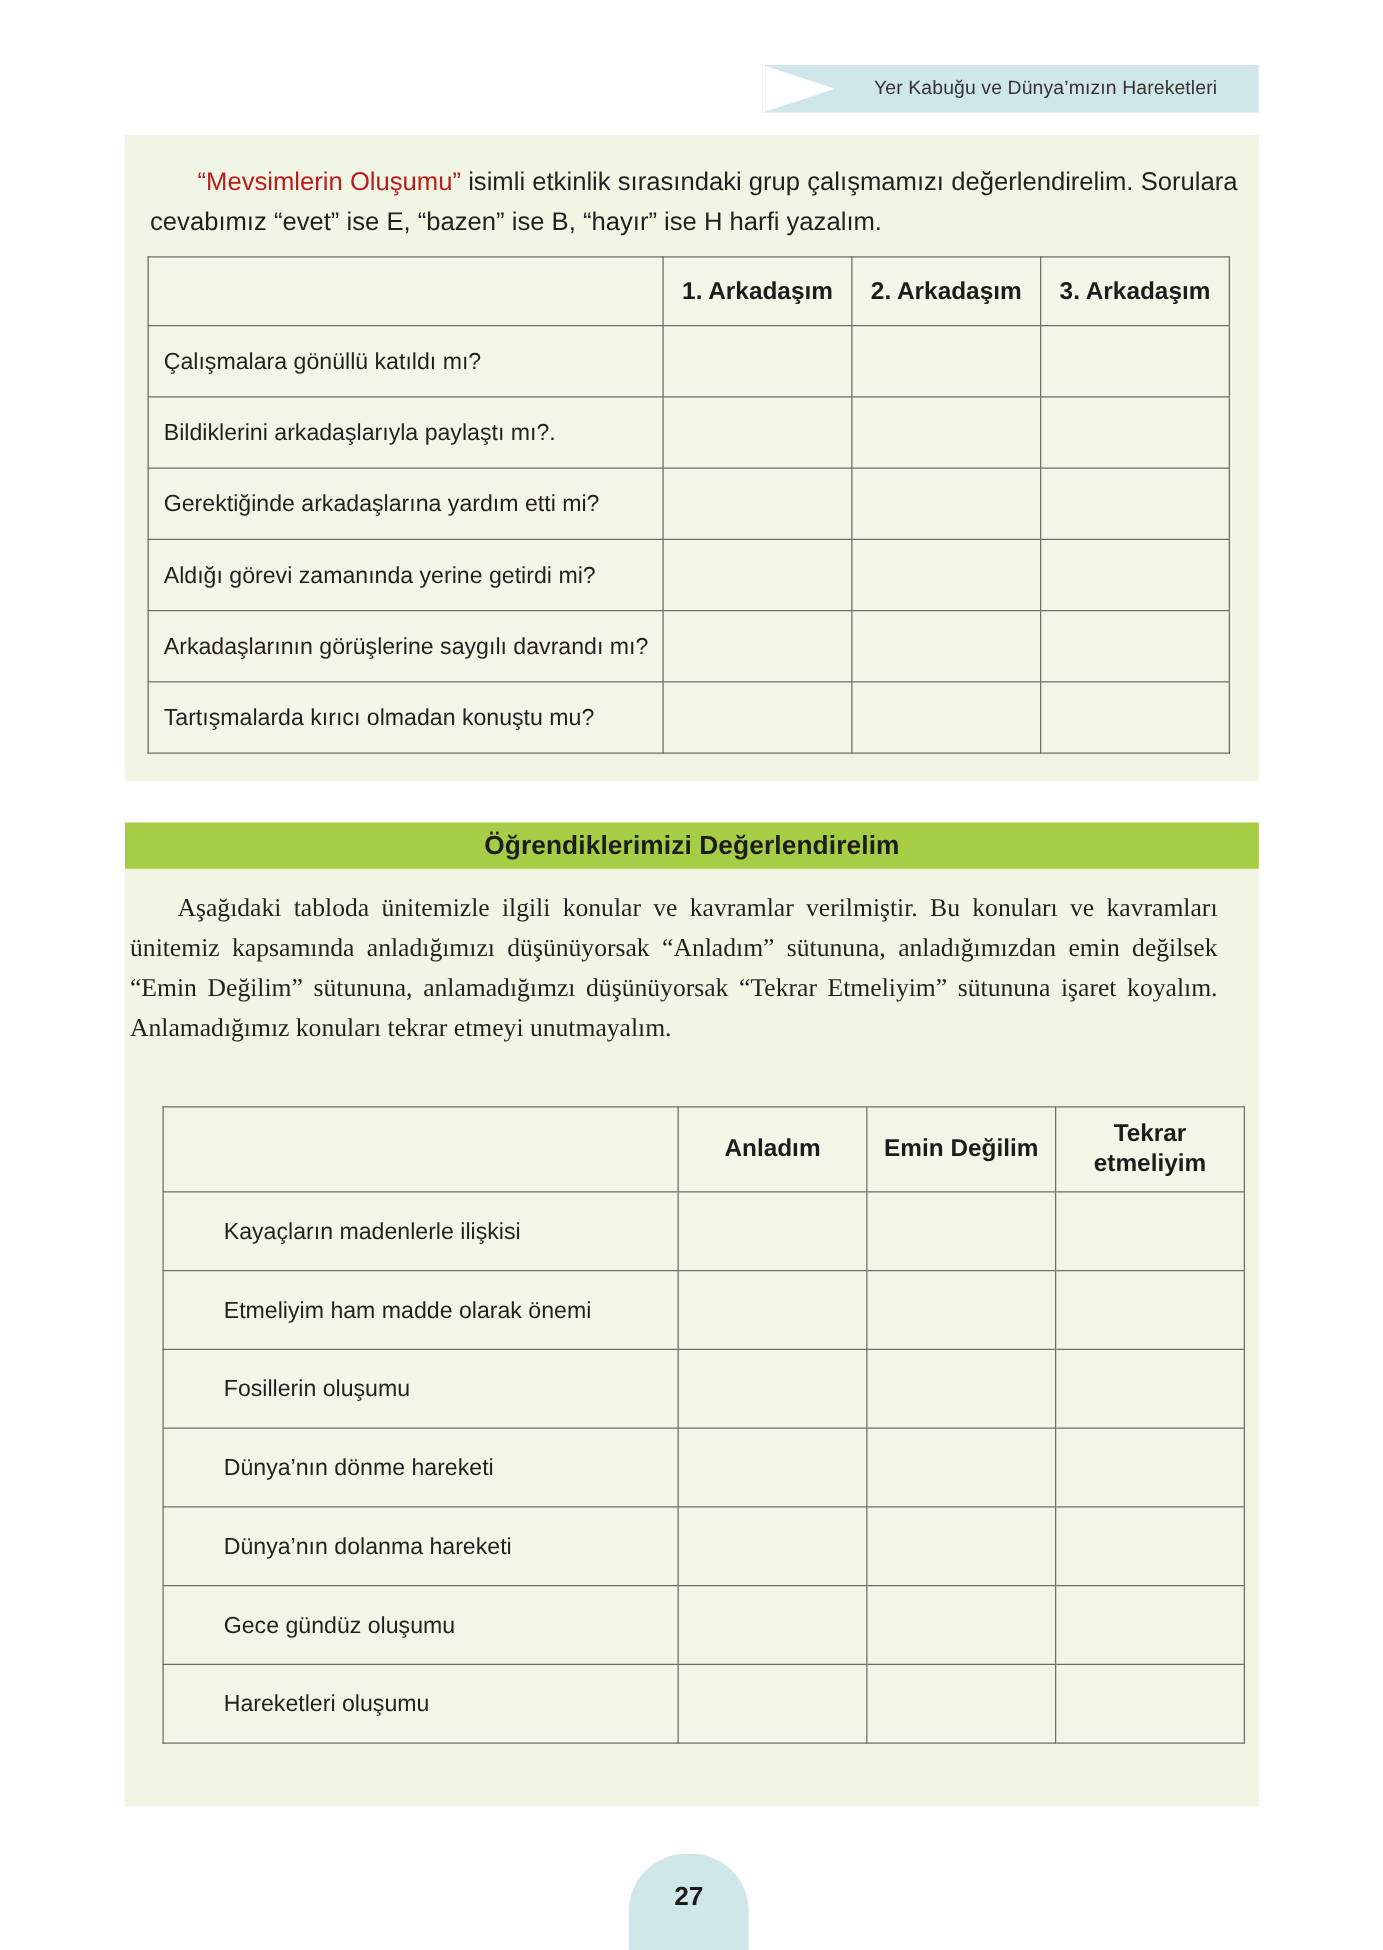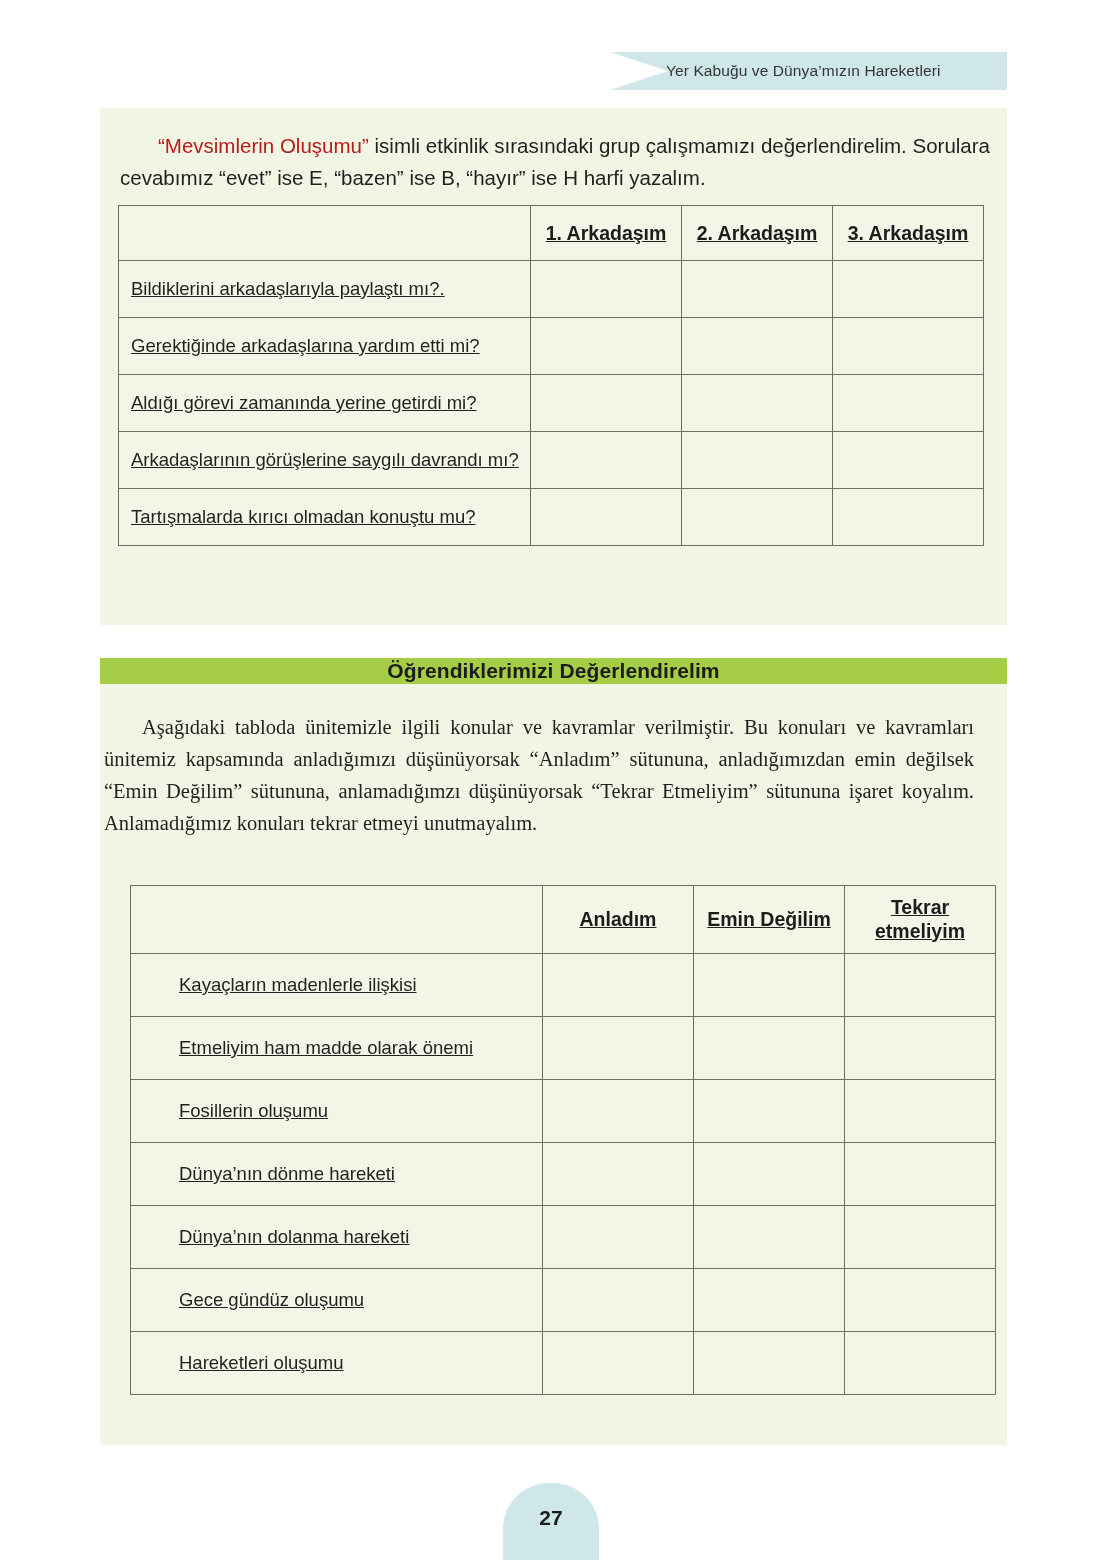--- a/index.html
+++ b/index.html
@@ -20,21 +20,21 @@
   
   .page-header {
     position: absolute;
     left: 610px;
     top: 52px;
     width: 397px;
     height: 38px;
     background: #cfe7e8;
     display: flex;
     align-items: center;
-    justify-content: flex-start;
+    justify-content: center;
   }
   .header-notch {
     position: absolute;
     left: 610px;
     top: 52px;
     width: 58px;
     height: 38px;
     background: #ffffff;
     clip-path: polygon(0 0, 0 100%, 100% 50%);
   }
@@ -82,40 +82,39 @@
     width: 870px;
     font-family: Liberation Serif, serif;
   }
 
   
   .section-bar {
     position: absolute;
     left: 100px;
     top: 658px;
     width: 907px;
-    height: 26px;
+    height: 37px;
     background: #a5cd45;
     display: flex;
     align-items: center;
     justify-content: center;
   }
   .section-bar-title {
     font-size: 21px;
     font-weight: bold;
     color: #1c1c1c;
     letter-spacing: 0.1px;
   }
 
   
   table.sheet {
     position: absolute;
     border-collapse: collapse;
     background: #f3f6e6;
     table-layout: fixed;
-    text-decoration: underline;
   }
   table.sheet td, table.sheet th {
     border: 1.5px solid #6d6f63;
     background: #f3f6e6;
     padding: 0;
   }
   table.sheet th {
     font-weight: bold;
     color: #1c1c1c;
     text-align: center;
@@ -195,20 +194,26 @@
   <thead>
     <tr>
       <th></th>
       <th>1. Arkadaşım</th>
       <th>2. Arkadaşım</th>
       <th>3. Arkadaşım</th>
     </tr>
   </thead>
   <tbody>
     <tr>
+      <td class="rowlabel">Çalışmalara gönüllü katıldı mı?</td>
+      <td class="markcell"></td>
+      <td class="markcell"></td>
+      <td class="markcell"></td>
+    </tr>
+    <tr>
       <td class="rowlabel">Bildiklerini arkadaşlarıyla paylaştı mı?.</td>
       <td class="markcell"></td>
       <td class="markcell"></td>
       <td class="markcell"></td>
     </tr>
     <tr>
       <td class="rowlabel">Gerektiğinde arkadaşlarına yardım etti mi?</td>
       <td class="markcell"></td>
       <td class="markcell"></td>
       <td class="markcell"></td>

